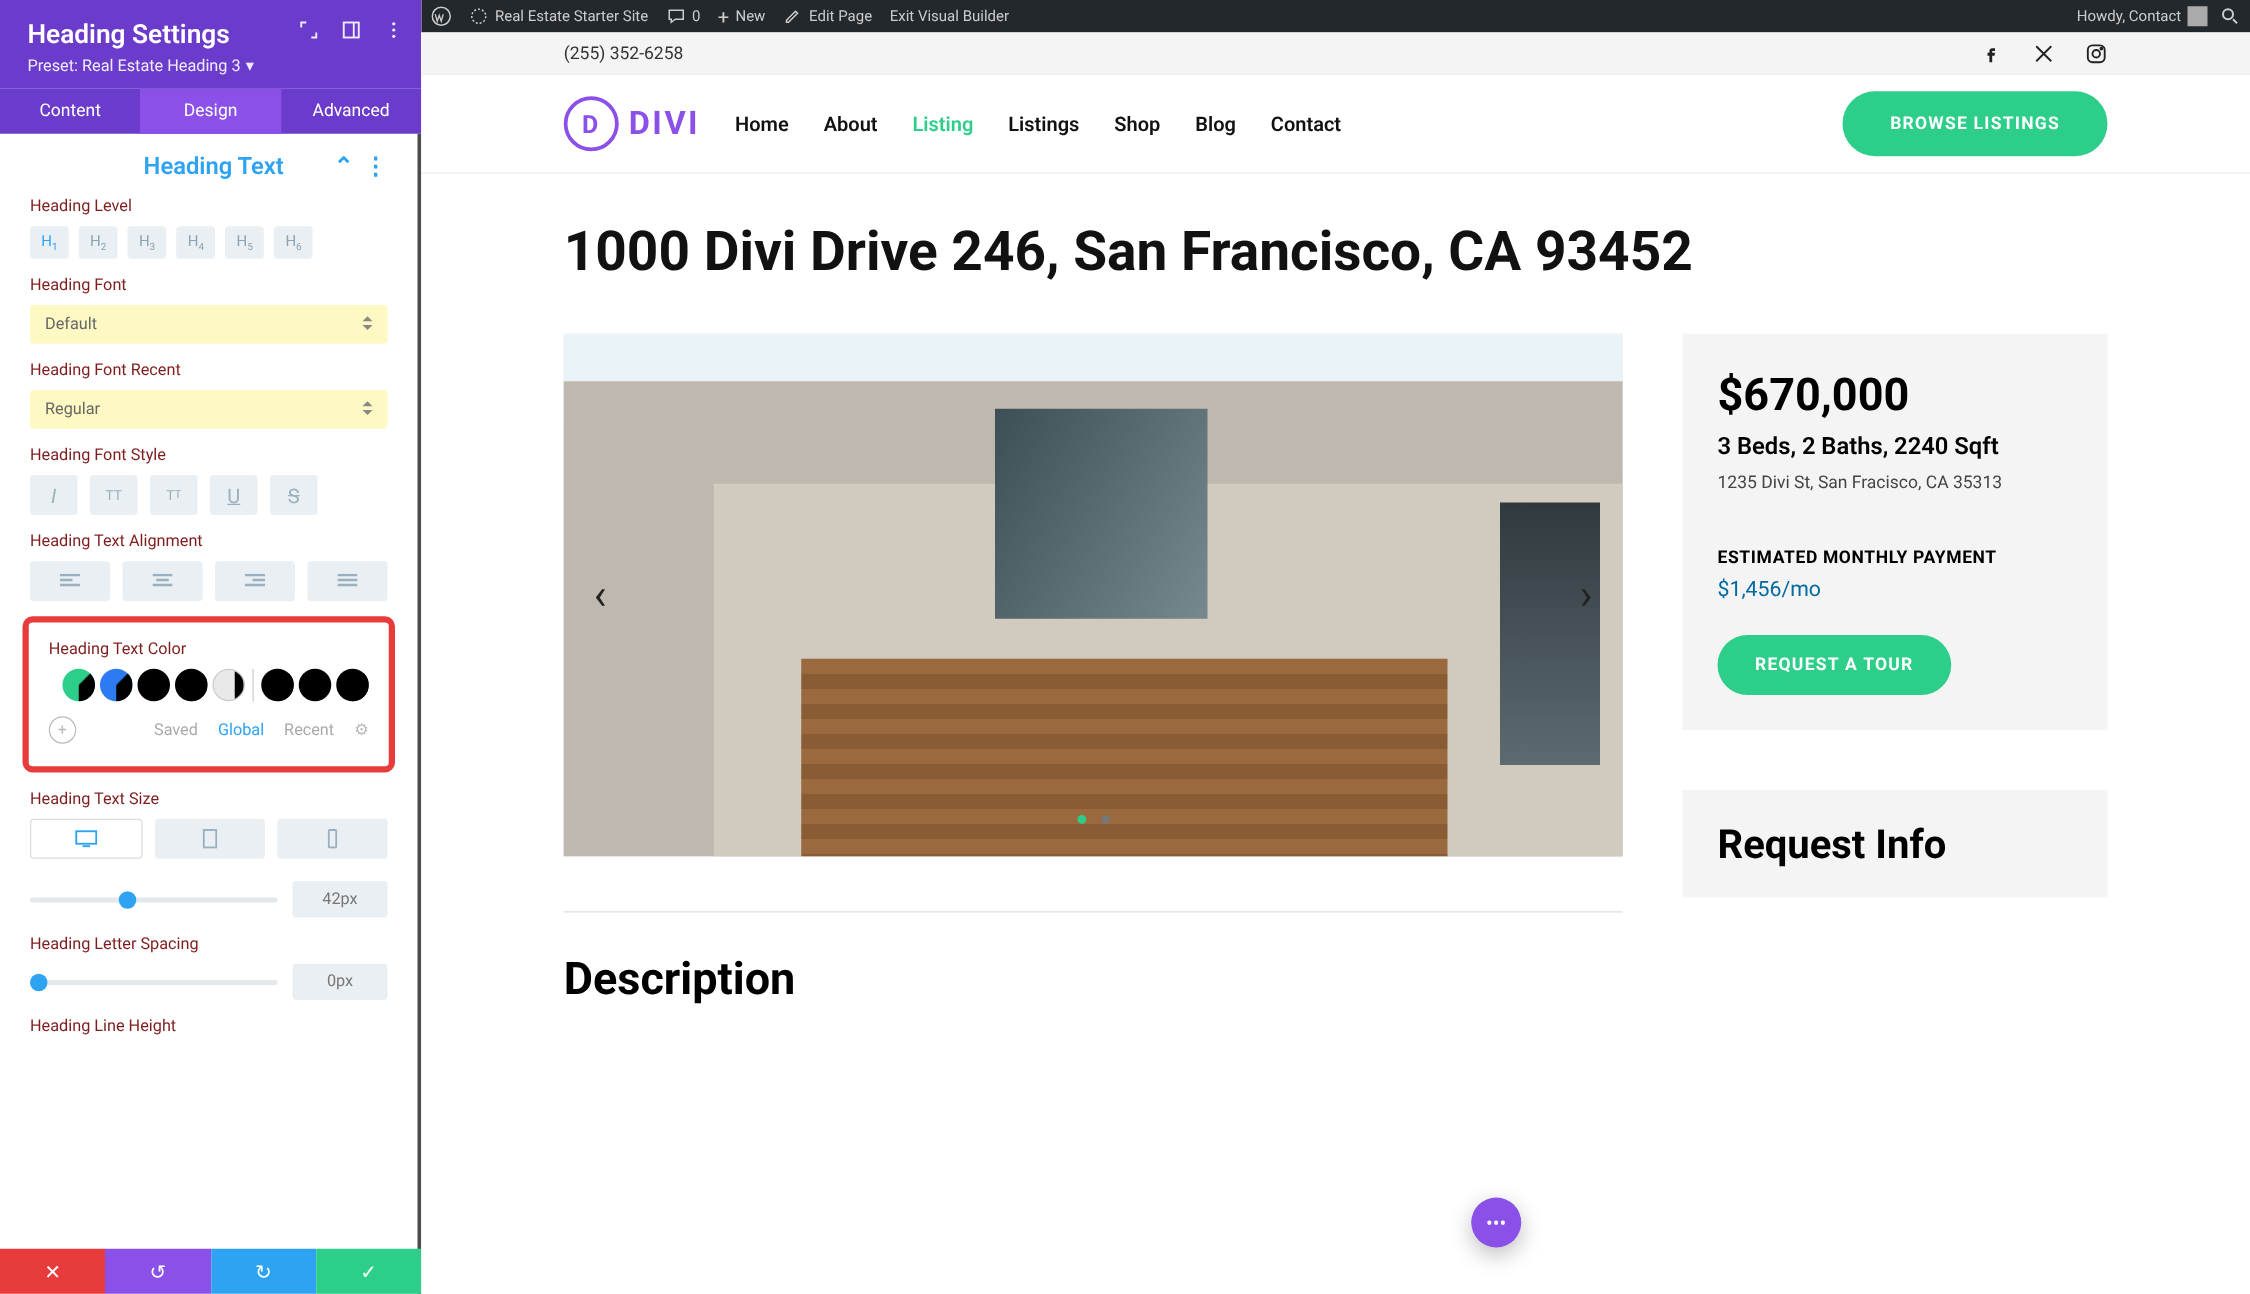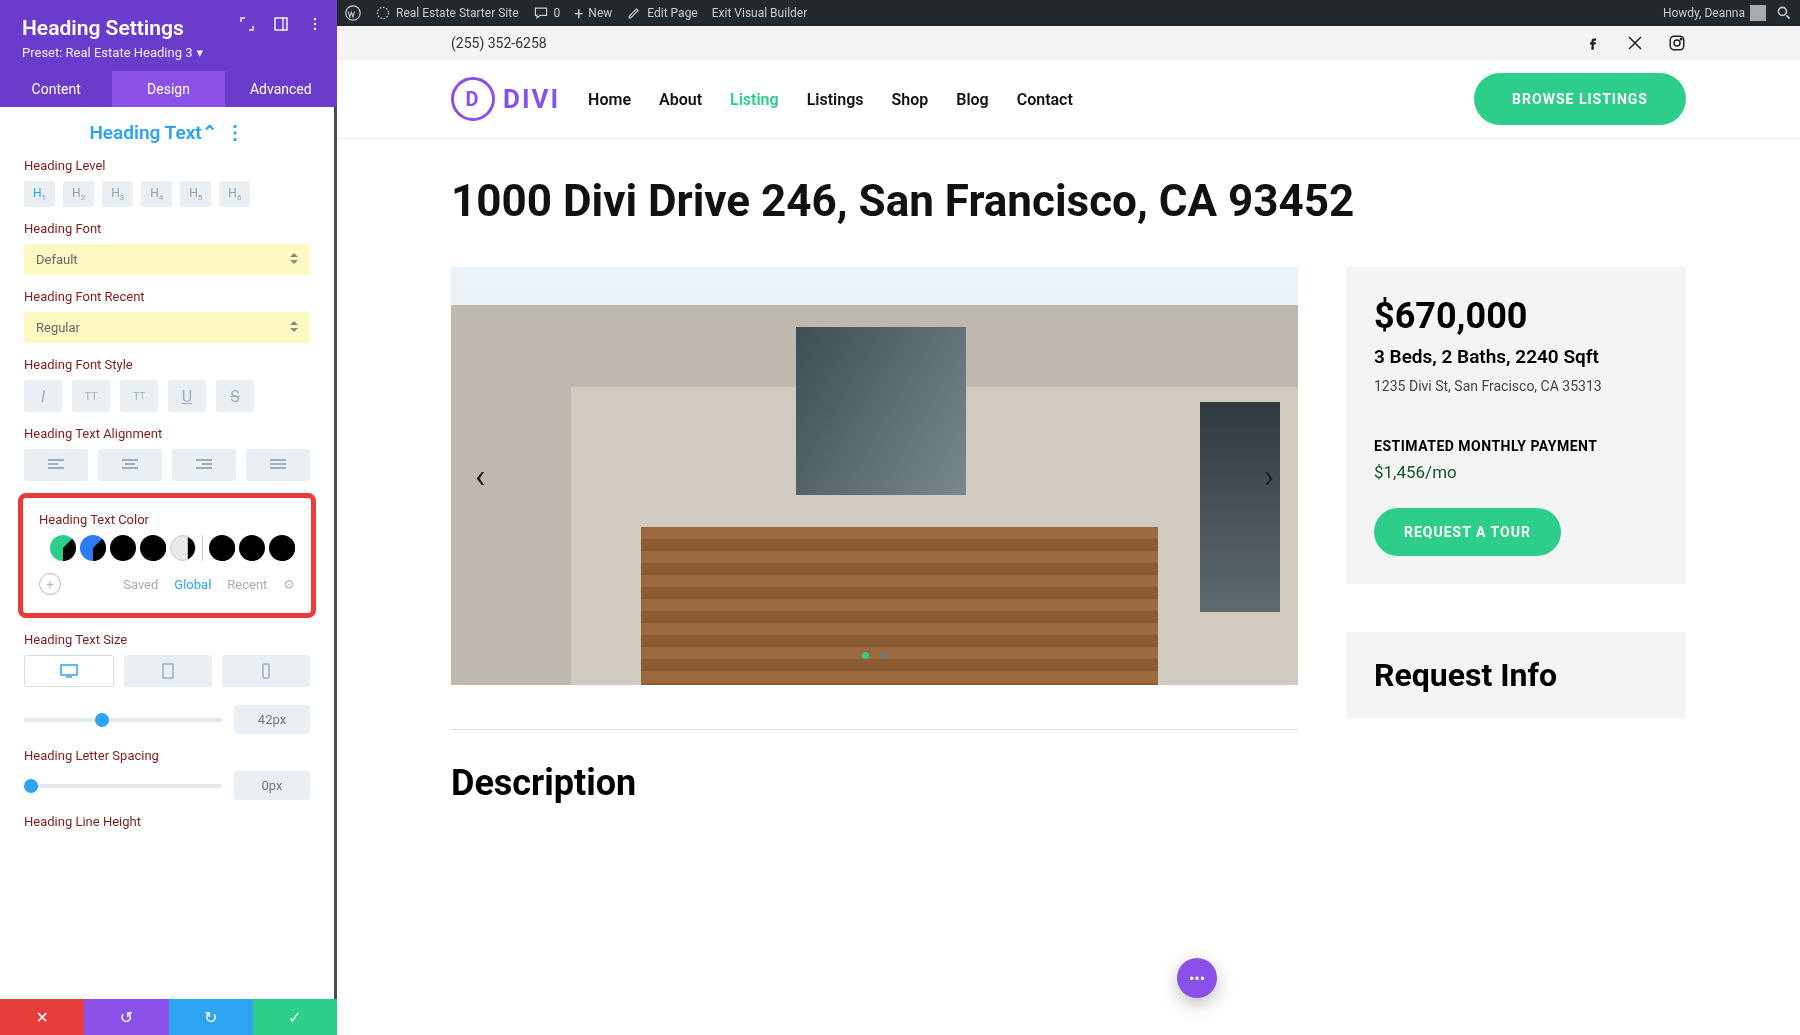--- a/index.html
+++ b/index.html
@@ -17,21 +17,21 @@
 .panel { position: absolute; top: 0; left: 0; width: 337px; height: 100%; background: #fff; display: flex; flex-direction: column; }
 .panel-header { background: #6b3ccc; color: #fff; padding: 16px 22px 10px; position: relative; }
 .panel-title { font-size: 21px; font-weight: 600; }
 .panel-preset { font-size: 13px; opacity: .9; margin-top: 5px; display: inline-flex; align-items: flex-end; gap: 4px; cursor: pointer; }
 .panel-header .icons { position: absolute; top: 16px; right: 14px; display: flex; gap: 18px; }
 .panel-header .icons span { width: 16px; height: 16px; opacity: .9; cursor: pointer; }
 .tabs { display: flex; background: #6b3ccc; }
 .tabs .tab { flex: 1; text-align: center; padding: 10px 0; color: #fff; font-size: 14px; cursor: pointer; }
 .tabs .tab.active { background: #8a50e8; }
 .panel-body { flex: 1; overflow-y: auto; padding: 14px 24px 60px; border-right: 3px solid #4c4c4c; }
-.group-title { color: #2ea3f2; font-size: 19px; font-weight: 600; display: flex; align-items: center; justify-content: center; margin-bottom: 12px; }
+.group-title { color: #2ea3f2; font-size: 19px; font-weight: 600; display: flex; align-items: center; justify-content: flex-end; margin-bottom: 12px; gap: 40px; }
 .group-title .gicons { display: flex; gap: 8px; color: #2ea3f2; }
 .field-label { font-size: 13px; color: #7f1d1d; font-weight: 400; margin: 14px 0 8px; }
 .btn-row { display: flex; gap: 8px; }
 .hbtn { background: #e9eff3; color: #8aa3b3; font-size: 12px; padding: 5px 9px; border-radius: 3px; cursor: pointer; position: relative; }
 .hbtn.active { color: #2ea3f2; }
 .hbtn sub { font-size: 8px; vertical-align: sub; }
 .select { background: #fef9c3; padding: 8px 12px; font-size: 13px; color: #666; border-radius: 3px; position: relative; cursor: pointer; }
 .select::after { content: ""; position: absolute; right: 12px; top: 9px; width: 0; height: 0; border-left: 4px solid transparent; border-right: 4px solid transparent; border-bottom: 4px solid #888; }
 .select::before { content: ""; position: absolute; right: 12px; top: 16px; width: 0; height: 0; border-left: 4px solid transparent; border-right: 4px solid transparent; border-top: 4px solid #888; }
 .style-row, .align-row, .device-row { display: flex; gap: 10px; }
@@ -94,21 +94,21 @@
 .carousel .dots { position: absolute; bottom: 26px; left: 50%; transform: translateX(-50%); display: flex; gap: 12px; z-index:2; }
 .carousel .dot { width: 7px; height: 7px; border-radius: 50%; background: #777; cursor: pointer; }
 .carousel .dot.active { background: #2dce89; }
 .hr { border-top: 1px solid #ddd; margin: 44px 0 32px; }
 .desc-title { font-size: 36px; font-weight: 700; }
 .right-col { width: 340px; background: #f4f4f4; padding: 28px; }
 .price { font-size: 36px; font-weight: 700; }
 .meta { font-size: 19px; font-weight: 600; margin-top: 8px; }
 .addr { font-size: 14px; color: #444; margin-top: 10px; }
 .est-label { font-size: 14px; font-weight: 700; letter-spacing: .5px; margin-top: 44px; }
-.est-val { font-size: 17px; color: #14532d; margin-top: 8px; }
+.est-val { font-size: 17px; color: #0369a1; margin-top: 8px; }
 .tour { background: #2dce89; color: #fff; padding: 16px 30px; border-radius: 40px; font-size: 14px; font-weight: 700; letter-spacing: 1px; display: inline-block; margin-top: 26px; cursor: pointer; }
 .req-box { width: 340px; background: #f4f4f4; padding: 24px 28px; margin-top: 48px; }
 .req-title { font-size: 32px; font-weight: 700; }
 .fab { position: absolute; left: 840px; top: 932px; width: 40px; height: 40px; background: #8a50e8; border-radius: 50%; display: flex; align-items: center; justify-content: center; color: #fff; cursor: pointer; box-shadow: 0 6px 18px rgba(0,0,0,.25); }
 </style>
 </head>
 <body>
 
 <div class="admin-bar">
   <div class="left">
@@ -139,21 +139,21 @@
           <path d="M4 14l9-9 2 2-9 9H4z" fill="none" stroke="#ccc" stroke-width="1.5"></path>
         </svg>
         <span>Edit Page</span>
       </span>
     <span class="item">
         <span>Exit Visual Builder</span>
       </span>
   </div>
   <div class="right">
     <span class="item">
-        <span>Howdy, Deanna</span>
+        <span>Howdy, Contact</span>
         <span class="avatar"></span>
       </span>
     <span class="item">
         <svg viewBox="0 0 20 20">
           <circle cx="8" cy="8" r="5" fill="none" stroke="#ccc" stroke-width="2"></circle>
           <path d="M13 13l4 4" stroke="#ccc" stroke-width="2"></path>
         </svg>
       </span>
   </div>
 </div>

